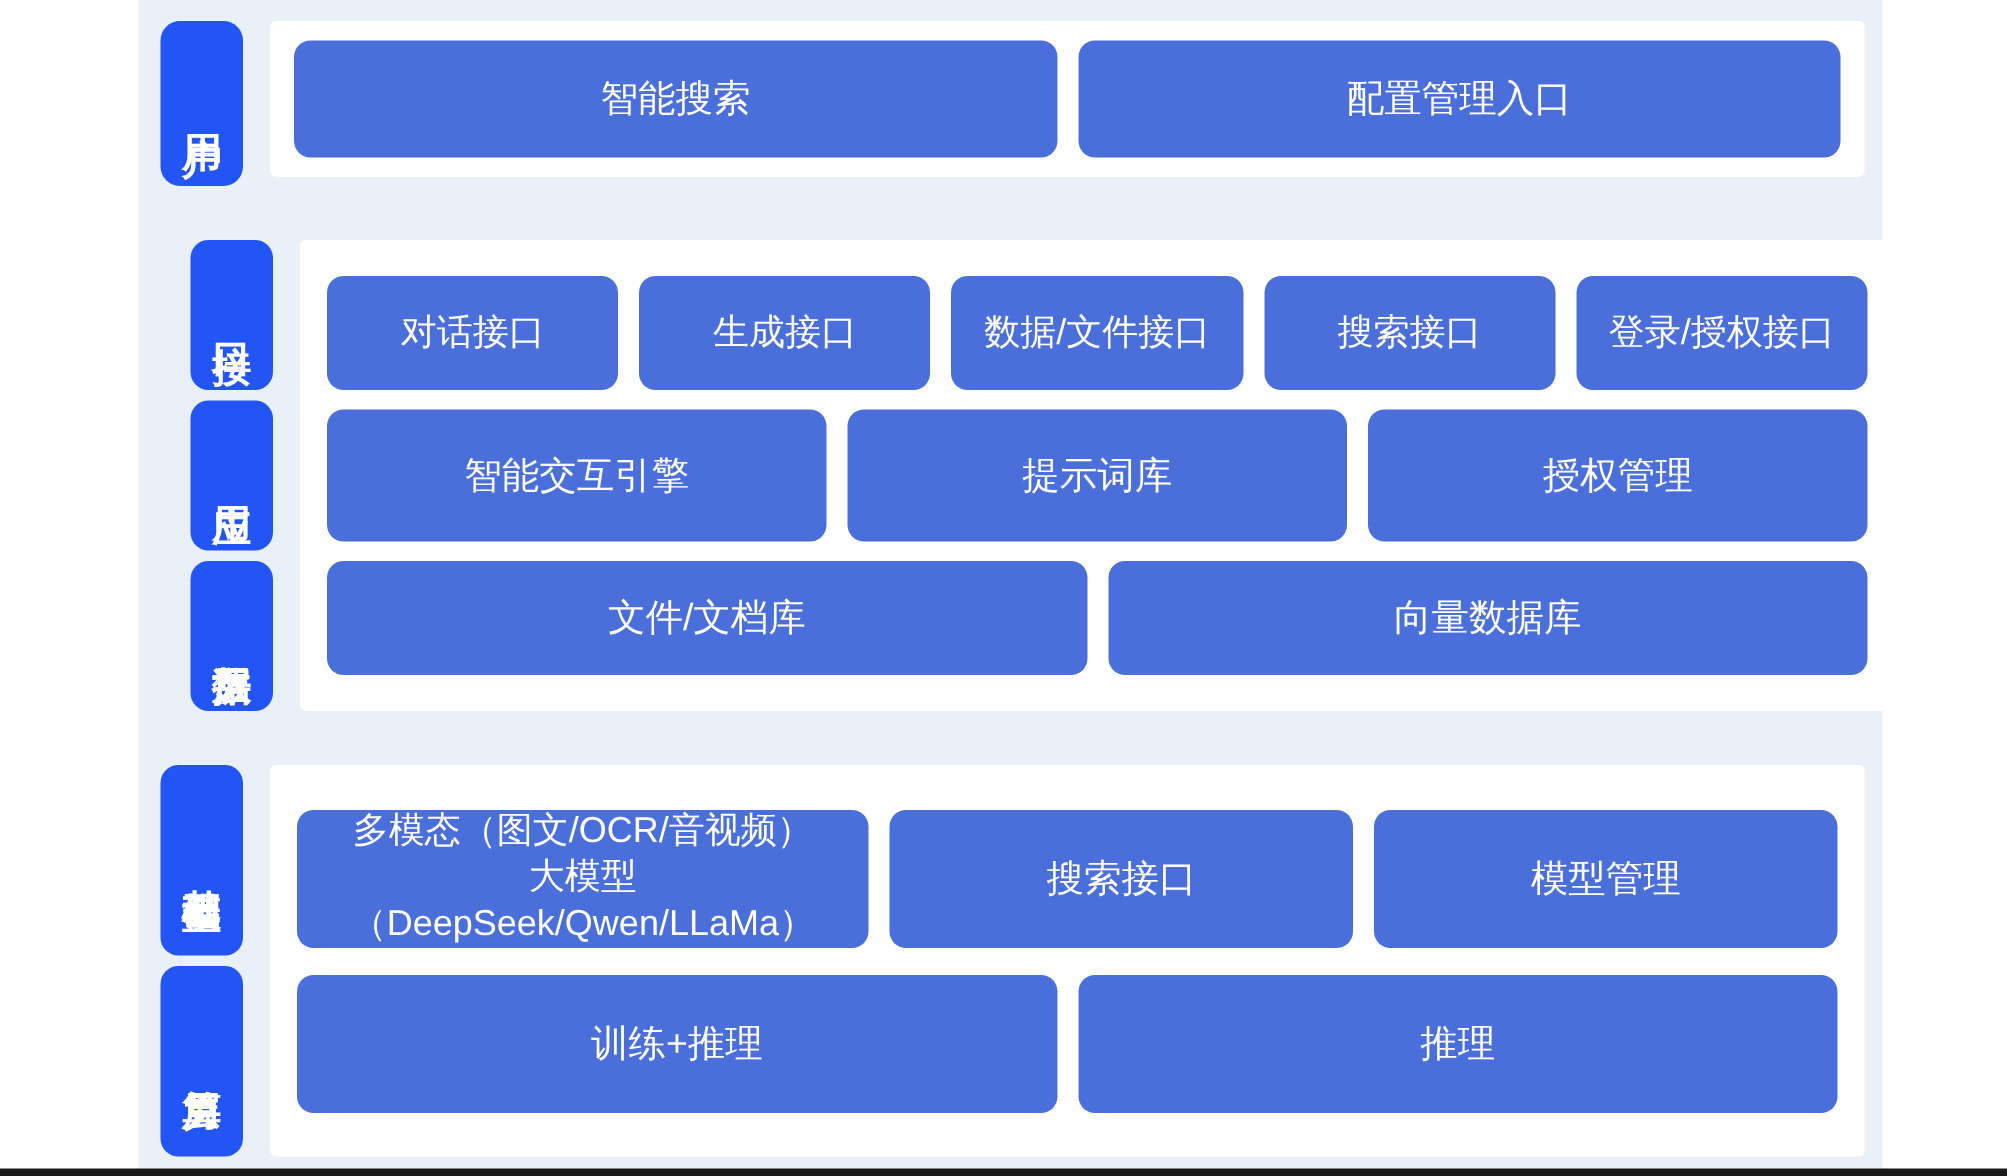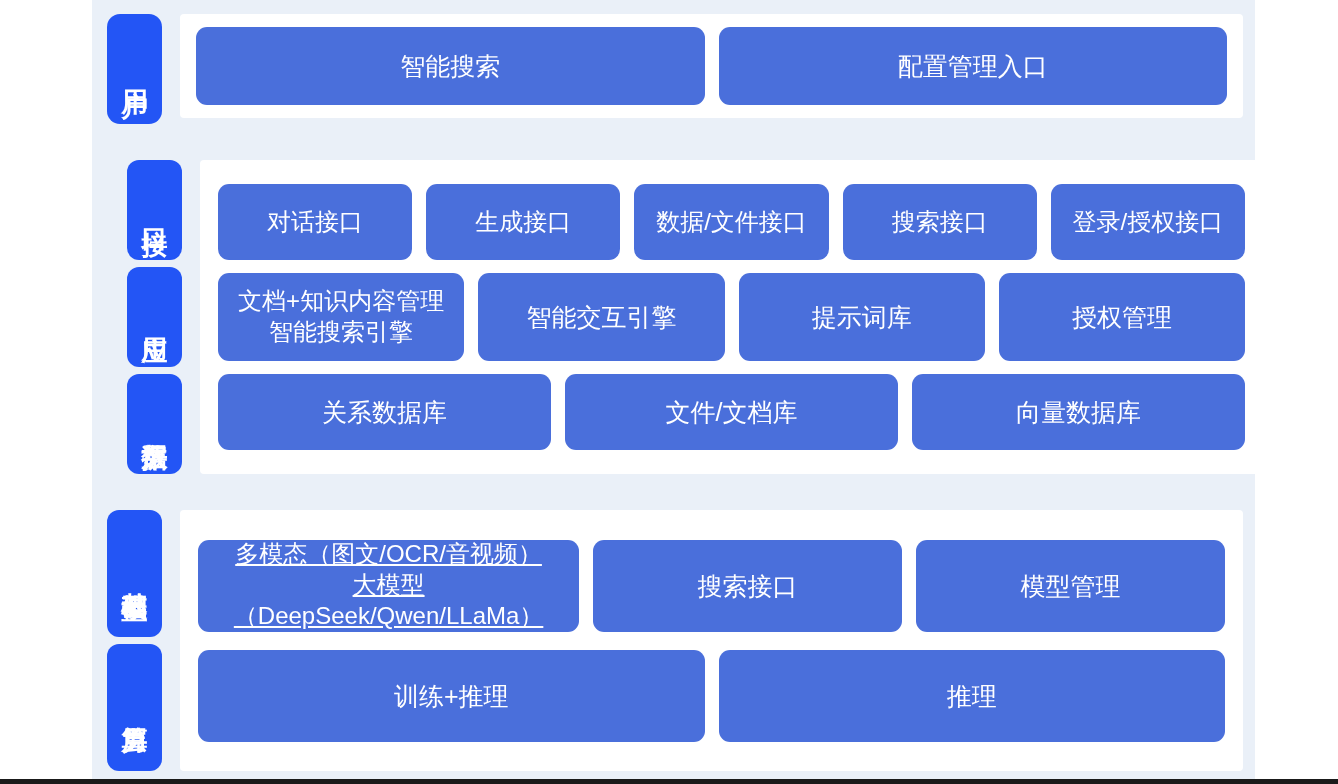--- a/index.html
+++ b/index.html
@@ -122,21 +122,21 @@
   #band-mid .row-data .card { flex: 1; }
 
   
   #band-bottom { left: 92px; top: 502px; width: 1163px; height: 277px; }
   #band-bottom .label-pill { flex: 1; }
   #band-bottom .panel { padding: 16px 18px; gap: 18px; }
   #band-bottom .row { height: 92px; }
   #band-bottom .row-model .card { flex: 1; }
   #band-bottom .row-compute .card { flex: 1; }
 
-  .c-wide-2 { flex: 1.25 !important; text-decoration: underline; }
+  .c-wide-2 { flex: 1.25 !important; }
 </style>
 </head>
 <body>
 
 <div id="canvas">
 
   <div class="page-bg"></div>
 
   <div class="band" id="band-user">
     <div class="band-labels">
@@ -160,29 +160,26 @@
 
       <div class="row row-interface">
         <div class="card">对话接口</div>
         <div class="card">生成接口</div>
         <div class="card">数据/文件接口</div>
         <div class="card">搜索接口</div>
         <div class="card">登录/授权接口</div>
       </div>
 
       <div class="row row-app">
-        <div class="card two-line">文档+知识内容管理
-智能搜索引擎</div>
         <div class="card">智能交互引擎</div>
         <div class="card">提示词库</div>
         <div class="card">授权管理</div>
       </div>
 
       <div class="row row-data">
-        <div class="card">关系数据库</div>
         <div class="card">文件/文档库</div>
         <div class="card">向量数据库</div>
       </div>
 
     </div>
   </div>
 
   <div class="band" id="band-bottom">
     <div class="band-labels">
       <div class="label-pill">基础模型</div>

